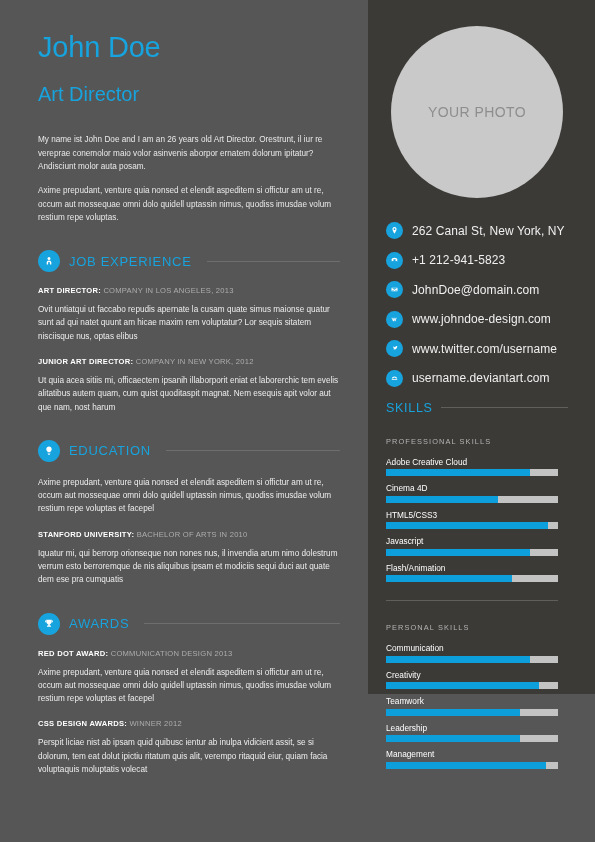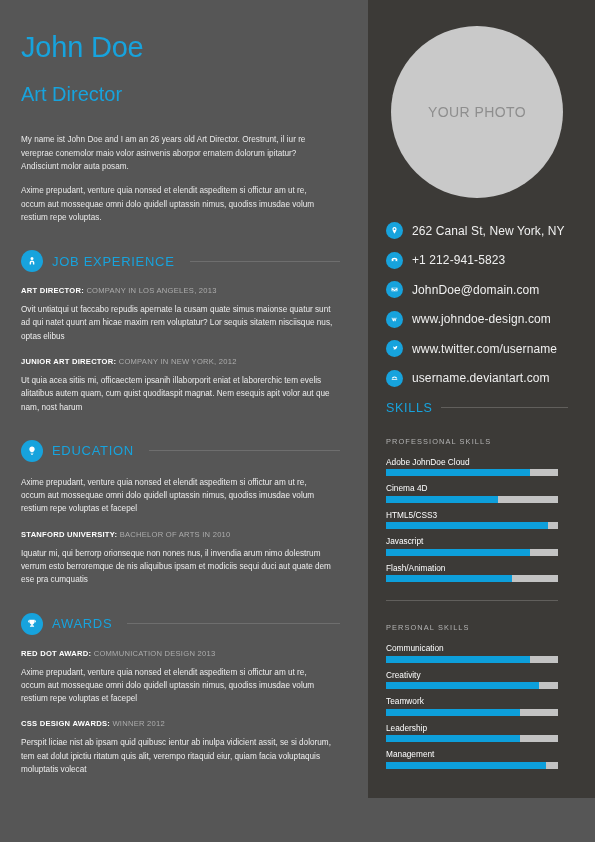--- a/index.html
+++ b/index.html
@@ -8,21 +8,21 @@
     font-family:"Liberation Sans", sans-serif;
     background:#565656;
     overflow:hidden;
   }
   .page { position:relative; width:595px; height:842px; display:flex; }
 
   
   .left {
     width:368px; height:842px;
     background:#565656;
-    padding:32px 28px 0 21px;
+    padding:32px 28px 0 38px;
   }
   .name {
     font-size:29px; font-weight:400; color:#17a3dd;
     letter-spacing:-0.2px; line-height:1.05;
   }
   .role {
     font-size:20px; font-weight:400; color:#17a3dd;
     line-height:1.25; margin-top:20px;
   }
   .intro {
@@ -50,21 +50,21 @@
     text-transform:uppercase;
   }
   .entry-title .meta { color:#adadad; font-weight:normal; }
   .entry-body {
     margin-top:8px; color:#ededed; font-size:8.2px; line-height:1.62;
     max-width:312px;
   }
 
   
   .right {
-    width:227px; height:798px;
+    width:227px; height:694px;
     background:#3c3a37;
     padding:26px 27px 0 18px;
   }
   .photo {
     width:172px; height:172px; border-radius:50%;
     background:#c9c9c9; margin:0 auto;
     display:flex; align-items:center; justify-content:center;
   }
   .photo span { color:#8e8e8e; font-size:14px; letter-spacing:.4px; }
 
@@ -236,21 +236,21 @@
       </div>
 
     <div class="skills-head">
       <div class="skills-title">SKILLS</div>
       <div class="skills-rule"></div>
     </div>
 
     <div class="sub-head">PROFESSIONAL SKILLS</div>
     <div id="prof-skills-host">
         <div class="skill">
-          <div class="skill-label">Adobe JohnDoe Cloud</div>
+          <div class="skill-label">Adobe Creative Cloud</div>
           <div class="bar">
             <div class="bar-fill" style="width: 84%;"></div>
           </div>
         </div>
         <div class="skill">
           <div class="skill-label">Cinema 4D</div>
           <div class="bar">
             <div class="bar-fill" style="width: 65%;"></div>
           </div>
         </div>

